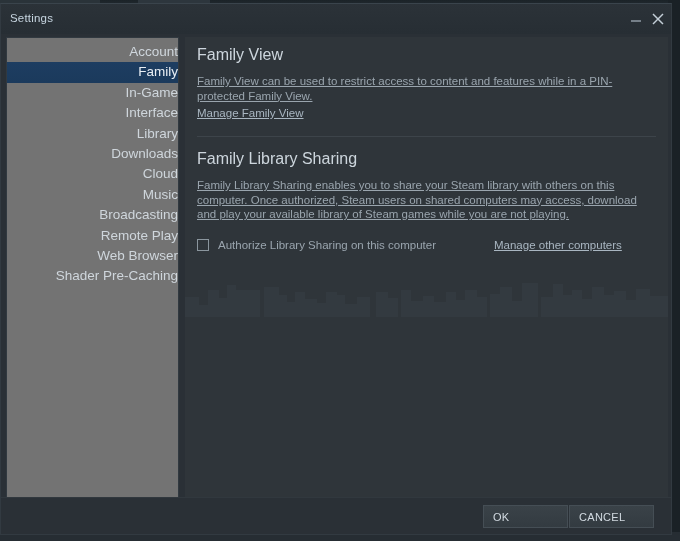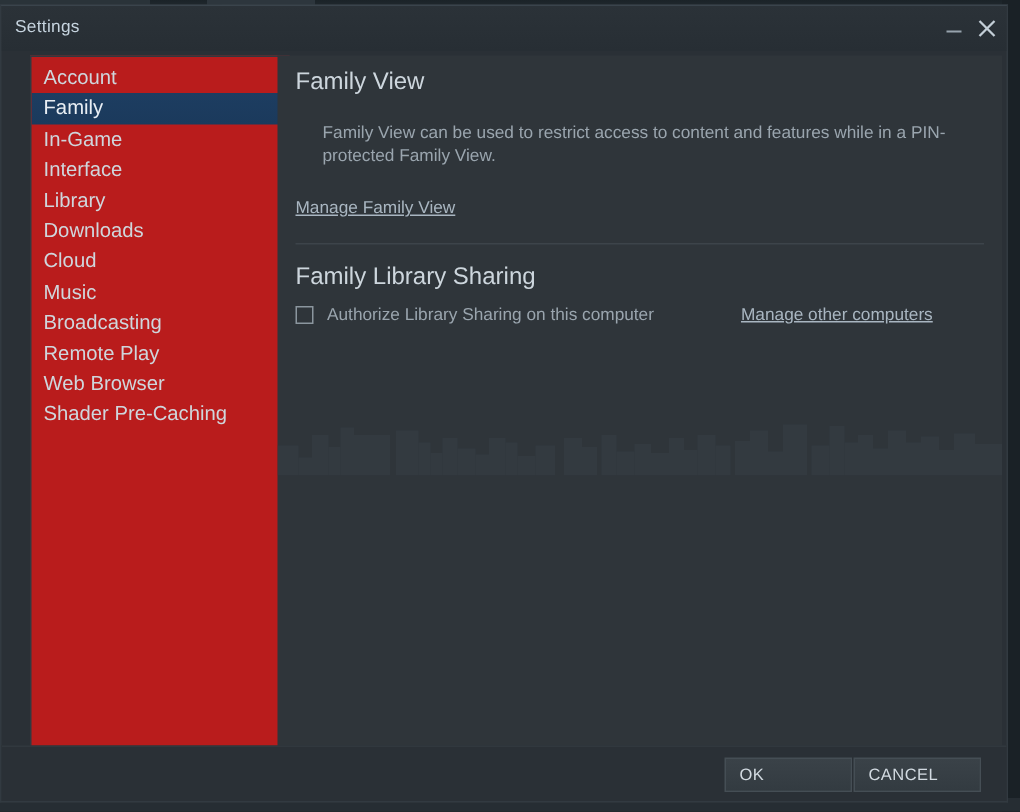--- a/index.html
+++ b/index.html
@@ -75,27 +75,28 @@
     width: 18px; height: 18px;
     cursor: default;
   }
   #minimize-button { right: 28px; }
   #close-button    { right: 6px; }
   .win-ctrl svg { display: block; }
 
   
   #sidebar {
     position: absolute;
-    left: 19px; top: 33px;
+    left: 5px; top: 33px;
     width: 173px;
     height: 463px;
-    background: #b91c1c;
+    background: #737373;
     border: 1px solid #313940;
     box-sizing: border-box;
     overflow: hidden;
+    text-align: right;
   }
   .nav-item {
     height: 20.4px;
     line-height: 20.4px;
     padding-left: 8px;
     font-size: 13.5px;
     color: #cfd6dc;
     white-space: nowrap;
     box-sizing: border-box;
   }
@@ -131,39 +132,41 @@
   .section-heading {
     font-size: 16px;
     color: #cdd6dd;
     margin: 0 0 10px 0;
     font-weight: normal;
   }
   .section-body {
     font-size: 11.5px;
     color: #9aa5ae;
     line-height: 14.5px;
-    margin: 18px;
+    margin: 0;
     max-width: 448px;
+    text-decoration: underline;
   }
   .link {
     display: inline-block;
     font-size: 11.5px;
     color: #a9b6c1;
     text-decoration: underline;
     cursor: pointer;
   }
   #manage-family-view-link { margin-top: 1px; }
 
   #section-divider {
     height: 1px;
     background: #3d444a;
     margin: 15px 0 13px 0;
   }
 
   #sharing-row {
+    margin-top: 17px;
     display: flex;
     align-items: center;
   }
   #authorize-checkbox {
     width: 12px; height: 12px;
     border: 1px solid #8b969e;
     background: #2f353a;
     box-sizing: border-box;
     flex: none;
     cursor: pointer;
@@ -299,20 +302,21 @@
         <div>
           <h2 class="section-heading">Family View</h2>
           <p class="section-body">Family View can be used to restrict access to content and features while in a PIN-protected Family View.</p>
           <a class="link" id="manage-family-view-link">Manage Family View</a>
         </div>
 
         <div id="section-divider"></div>
 
         <div>
           <h2 class="section-heading">Family Library Sharing</h2>
+          <p class="section-body">Family Library Sharing enables you to share your Steam library with others on this computer. Once authorized, Steam users on shared computers may access, download and play your available library of Steam games while you are not playing.</p>
 
           <div id="sharing-row">
             <div id="authorize-checkbox"></div>
             <span id="authorize-checkbox-label">Authorize Library Sharing on this computer</span>
             <a class="link" id="manage-other-computers-link">Manage other computers</a>
           </div>
         </div>
 
       </div>
     </div>

